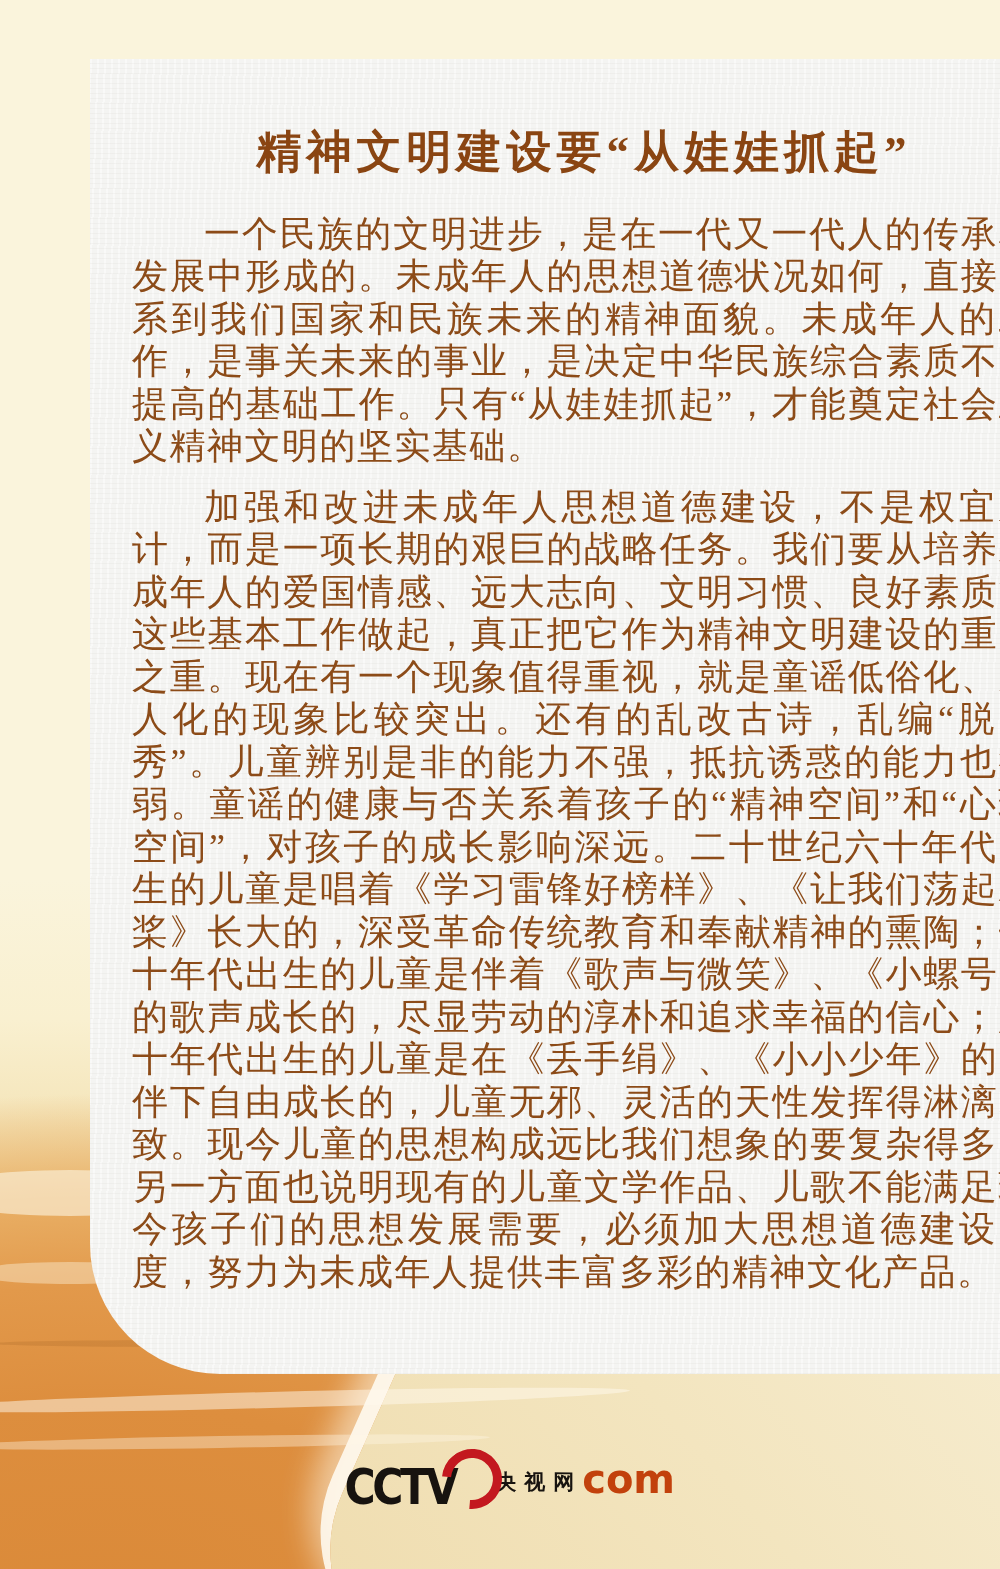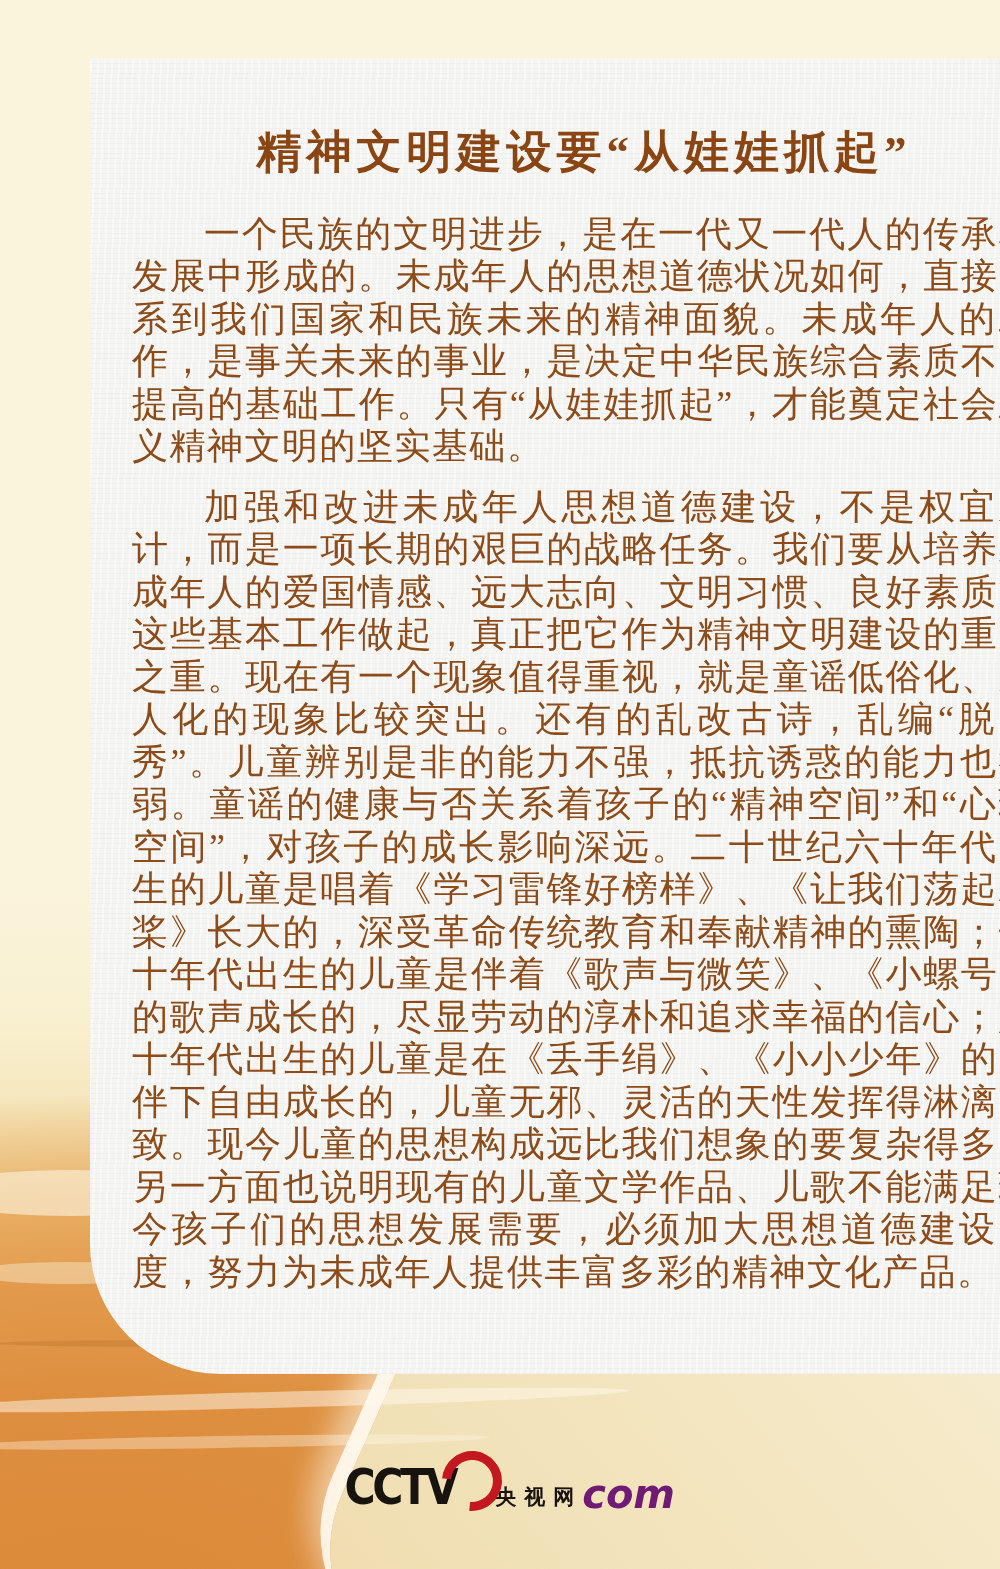--- a/index.html
+++ b/index.html
@@ -108,21 +108,21 @@
   .para-2 { margin-top: 18px; font-family: Liberation Serif, serif; }
 
   
   .logo {
     position: absolute;
     left: 50%;
     top: 1446px;
     transform: translateX(-50%);
     z-index: 3;
     display: flex;
-    align-items: flex-end;
+    align-items: center;
   }
   .cctv {
     font-family: "DejaVu Sans", sans-serif;
     font-weight: 800;
     font-size: 50px;
     line-height: 1;
     letter-spacing: -4px;
     color: #17130f;
     transform: scaleX(0.85);
     transform-origin: right center;
@@ -157,22 +157,21 @@
     margin-top: 9px;
     color: #17130f;
     white-space: nowrap;
   }
   .dom {
     font-family: "DejaVu Sans", sans-serif;
     font-weight: 800;
     font-size: 40px;
     line-height: 0.9;
     letter-spacing: 0px;
-    color: #701a75;
-    font-style: italic;
+    color: #c2410c;
   }
 </style>
 </head>
 <body>
 
 <div class="stage">
 
   <div class="bg">
     <div class="sand-orange"></div>
     <div class="foam-water"></div>

